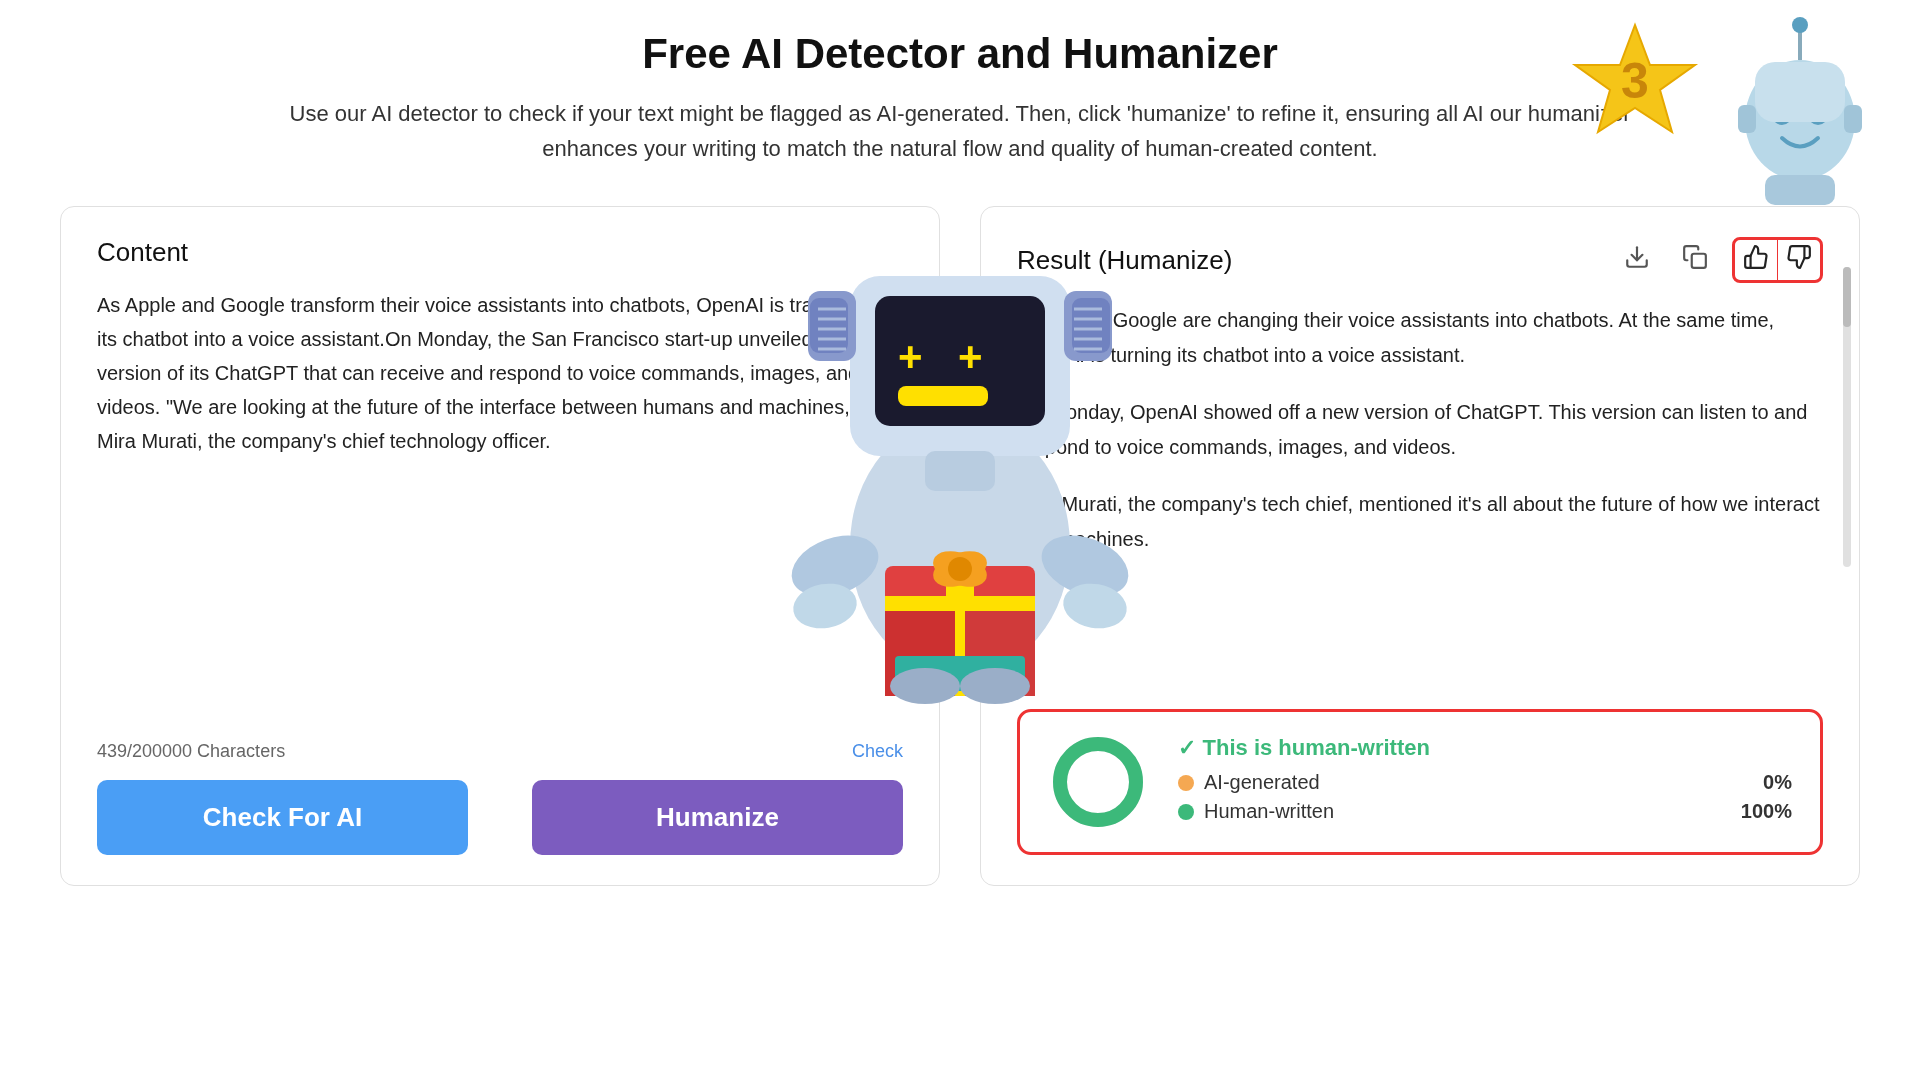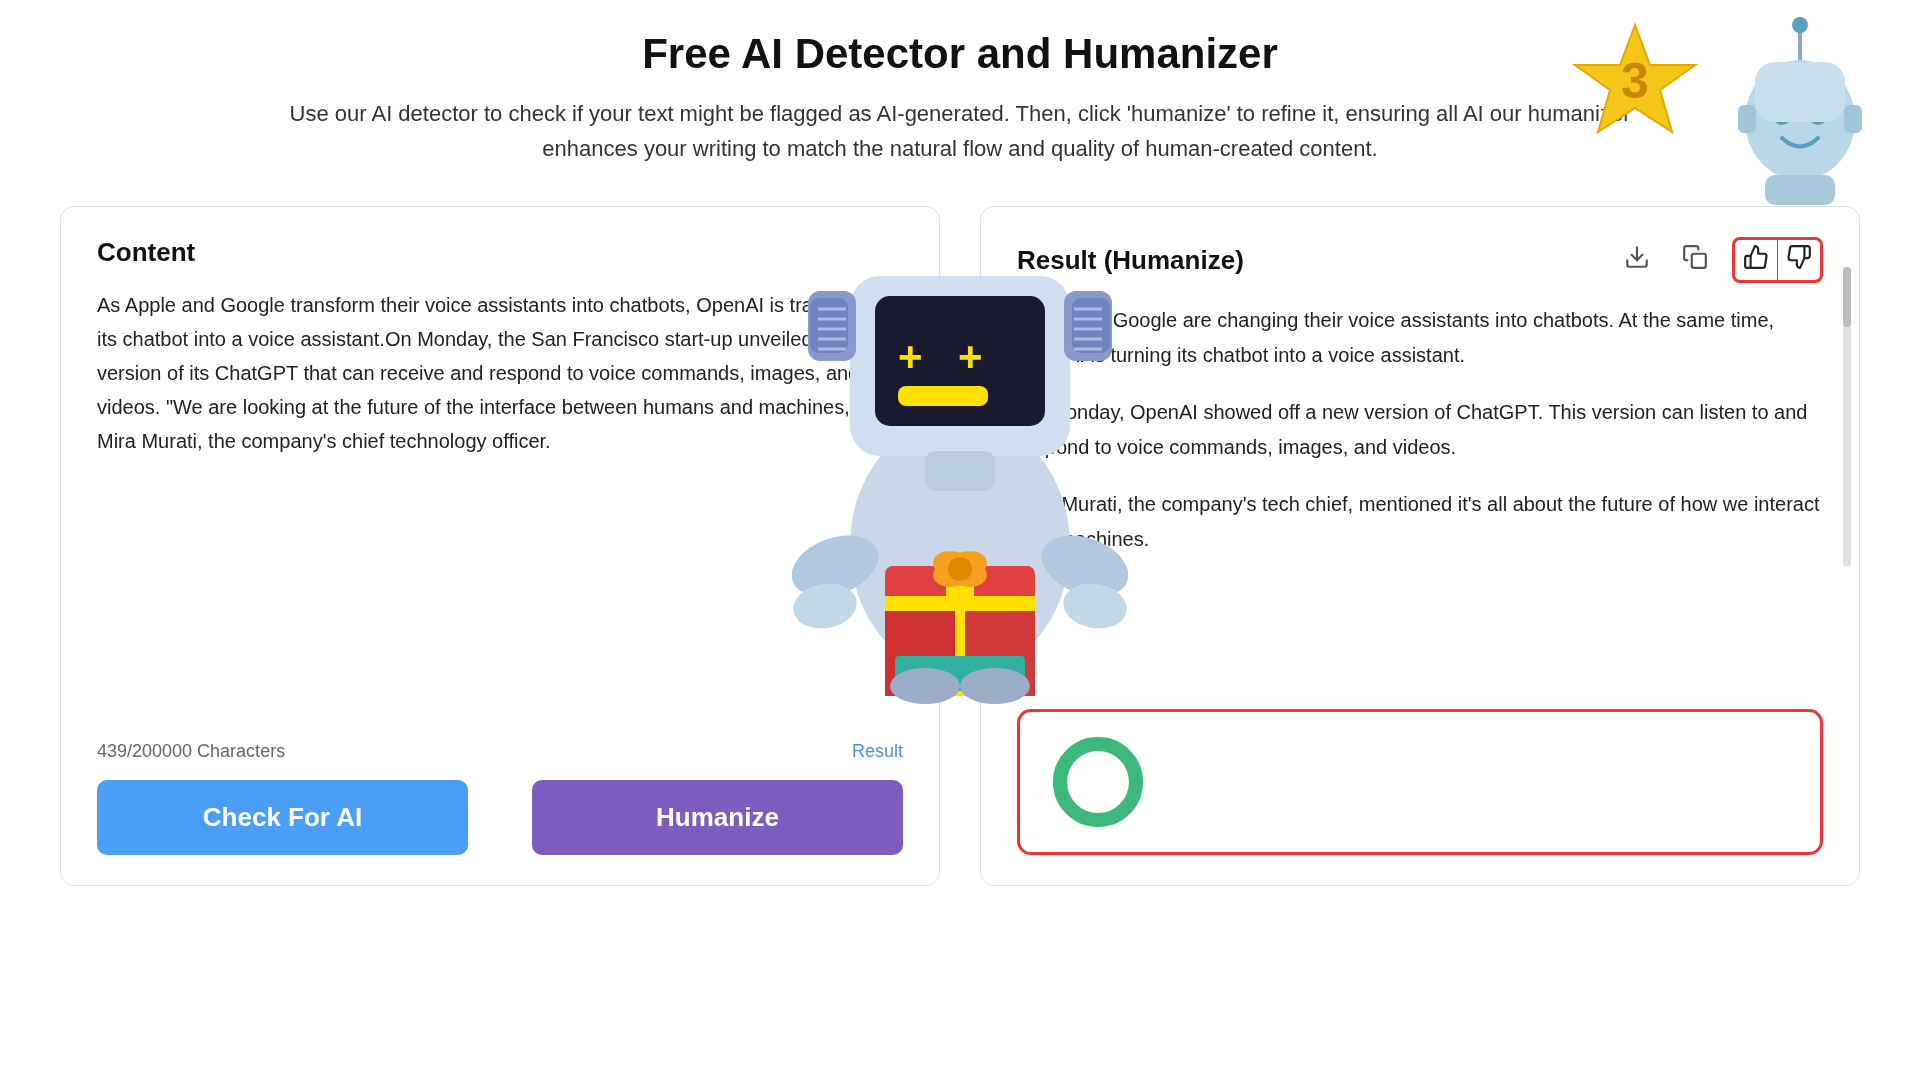--- a/index.html
+++ b/index.html
@@ -51,21 +51,21 @@
       position: relative;
     }
     .panel-header {
       display: flex;
       align-items: center;
       justify-content: space-between;
       margin-bottom: 20px;
     }
     .panel-title {
       font-size: 26px;
-      font-weight: 700;
+      font-weight: 400;
       color: #111;
     }
     .panel-content-text {
       font-size: 20px;
       color: #222;
       line-height: 1.7;
       flex: 1;
       overflow: hidden;
     }
     .panel-footer {
@@ -357,21 +357,21 @@
       </svg>
     </div>
 
     <div class="panel" style="max-width: 920px;">
       <div class="panel-header">
         <span class="panel-title">Content</span>
       </div>
       <div class="panel-content-text" style="white-space: pre-wrap;">As Apple and Google transform their voice assistants into chatbots, OpenAI is transforming its chatbot into a voice assistant.On Monday, the San Francisco start-up unveiled a new version of its ChatGPT that can receive and respond to voice commands, images, and videos. "We are looking at the future of the interface between humans and machines," said Mira Murati, the company's chief technology officer.</div>
       <div class="panel-footer">
         <span class="char-count">439/200000 Characters</span>
-        <button class="clear-btn">Result</button>
+        <button class="clear-btn">Check</button>
       </div>
       <div class="action-buttons">
         <button class="btn-check">Check For AI</button>
         <button class="btn-humanize">Humanize</button>
       </div>
     </div>
 
     <div class="panel" style="max-width: 920px; position: relative;">
       <div class="panel-header">
         <span class="panel-title">Result (Humanize)</span>
@@ -418,17 +418,34 @@
 
       <div class="score-box">
 
         <div class="donut-container">
           <svg viewBox="0 0 100 100" xmlns="http://www.w3.org/2000/svg">
             <circle cx="50" cy="50" r="38" fill="none" stroke="#e8e8e8" stroke-width="14"></circle>
 
             <circle cx="50" cy="50" r="38" fill="none" stroke="#3cb97a" stroke-width="14" stroke-dasharray="238.76 238.76" stroke-dashoffset="0" transform="rotate(-90 50 50)"></circle>
           </svg>
         </div>
+        <div class="score-details">
+          <div class="score-human-label">✓  This is human-written</div>
+          <div class="score-row">
+            <span class="score-row-label">
+              <span class="dot dot-orange"></span>
+              <span>AI-generated</span>
+            </span>
+            <span class="score-val">0%</span>
+          </div>
+          <div class="score-row">
+            <span class="score-row-label">
+              <span class="dot dot-green"></span>
+              <span>Human-written</span>
+            </span>
+            <span class="score-val">100%</span>
+          </div>
+        </div>
       </div>
     </div>
 
   </div>
 </div>
 
 </body></html>

